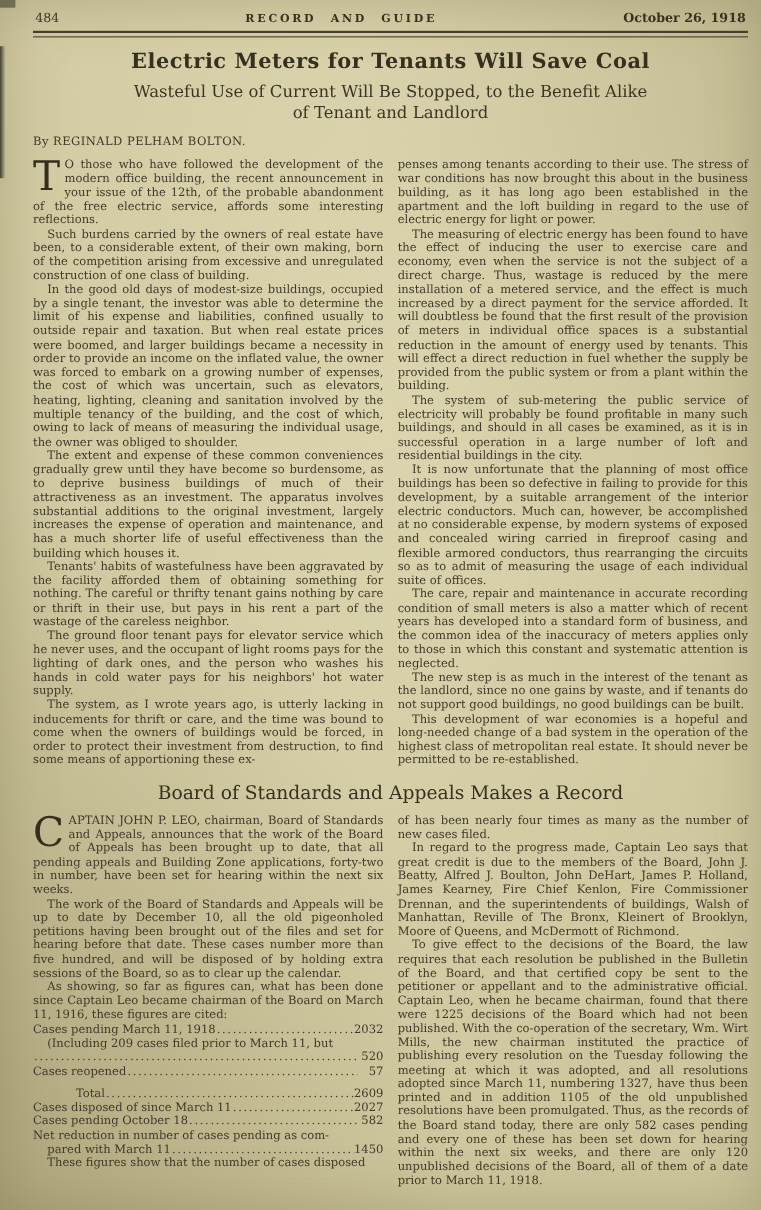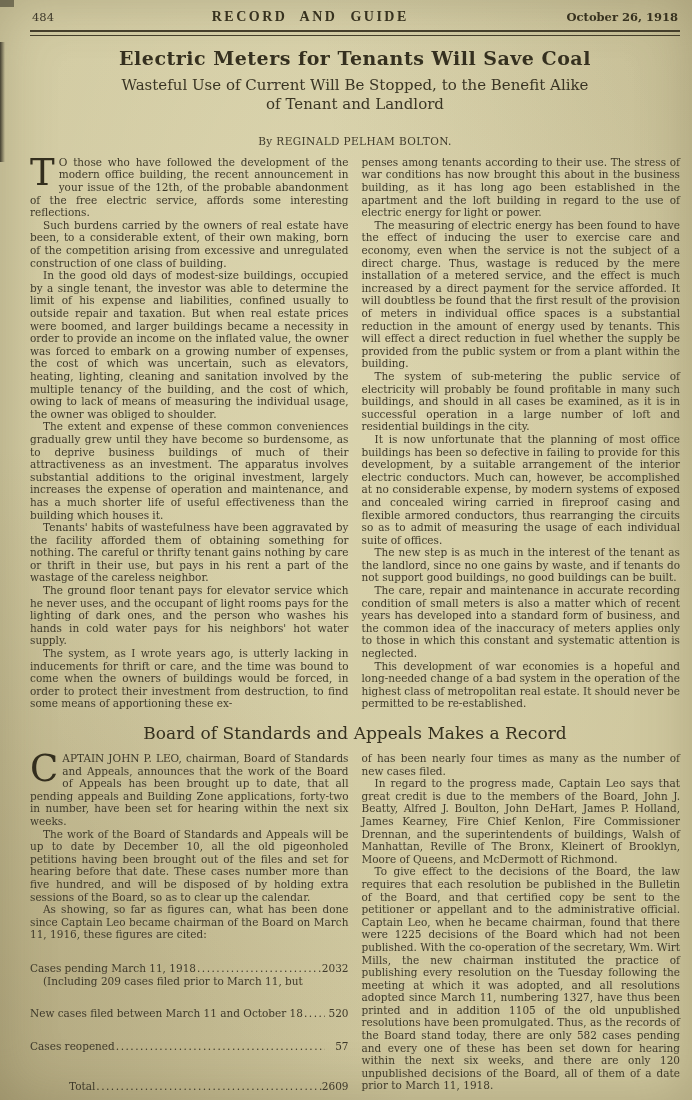--- a/index.html
+++ b/index.html
@@ -18,43 +18,43 @@
       radial-gradient(ellipse at 100% 2%, rgba(120,105,65,.14), transparent 38%),
       linear-gradient(#d3cca4,#cec69d);
     box-shadow: inset 0 0 55px rgba(95,85,50,.30);
   }
   .scan-edge-left{position:absolute;left:0;top:42px;width:5px;height:120px;
     background:linear-gradient(to right,rgba(25,22,14,.75),rgba(25,22,14,0));}
   .scan-smudge-top{position:absolute;left:0;top:0;width:14px;height:7px;background:rgba(25,22,14,.45);}
 
   .header-row{display:flex;justify-content:space-between;align-items:baseline;font-size:11.5px;padding:3px 2px 0;}
   .page-number{font-size:11.5px;}
-  .masthead{font-weight:bold;font-size:14px;letter-spacing:2.5px;word-spacing:7px;color:#37321f;font-family:Liberation Serif, serif;}
+  .masthead{font-weight:bold;font-size:10px;letter-spacing:2.5px;word-spacing:7px;color:#37321f;}
   .issue-date{font-weight:bold;font-size:11.5px;color:#37321f;}
   .double-rule{margin-top:5px;border-top:2.5px solid #453f2c;border-bottom:1.5px solid #453f2c;height:3px;}
 
   .headline{text-align:center;font-size:19px;line-height:1.1;margin:12px 0 0;font-weight:bold;
     letter-spacing:.5px;white-space:nowrap;color:#35301f;}
   .subhead{text-align:center;font-size:15px;line-height:1.3;margin-top:7px;color:#3a3524;}
-  .byline{text-align:center;font-size:10.5px;margin-top:20px;letter-spacing:.4px;}
+  .byline{text-align:left;font-size:10.5px;margin-top:10px;letter-spacing:.4px;}
 
   .columns{display:flex;gap:13px;margin-top:9px;}
   .col{flex:1;min-width:0;text-align:justify;font-size:10.5px;line-height:1.2;}
   .col p{margin:0;text-indent:13px;}
   .col p.no-indent{text-indent:0;}
   .dropcap{float:left;font-size:37px;line-height:30px;padding:2px 4px 0 0;color:#332e1e;}
 
   .article2-headline{text-align:center;font-size:17px;margin:13px 0 0;font-weight:normal;color:#35301f;}
   .columns.second{margin-top:9px;}
 
   .stats{margin-top:1px;}
   .stat-row{display:flex;align-items:baseline;}
   .stat-text{white-space:nowrap;}
   .stat-dots{flex:1;overflow:hidden;white-space:nowrap;letter-spacing:1.5px;padding:0 1px;}
-  .stat-value{white-space:nowrap;min-width:24px;text-align:right;margin-top:20px;}
+  .stat-value{white-space:nowrap;min-width:24px;text-align:right;}
   .stat-plain{display:block;}
   .stat-spacer{height:8px;}
   .closing-line{text-indent:13px;margin:0;}
 </style>
 </head>
 <body>
 
 <div class="page">
   <div class="scan-edge-left"></div>
   <div class="scan-smudge-top"></div>
@@ -81,22 +81,22 @@
         <p>The extent and expense of these common conveniences gradually grew until they have become so burdensome, as to deprive business buildings of much of their attractiveness as an investment.  The apparatus involves substantial additions to the original investment, largely increases the expense of operation and maintenance, and has a much shorter life of useful effectiveness than the building which houses it.</p>
         <p>Tenants' habits of wastefulness have been aggravated by the facility afforded them of obtaining something for nothing.  The careful or thrifty tenant gains nothing by care or thrift in their use, but pays in his rent a part of the wastage of the careless neighbor.</p>
         <p>The ground floor tenant pays for elevator service which he never uses, and the occupant of light rooms pays for the lighting of dark ones, and the person who washes his hands in cold water pays for his neighbors' hot water supply.</p>
         <p>The system, as I wrote years ago, is utterly lacking in inducements for thrift or care, and the time was bound to come when the owners of buildings would be forced, in order to protect their investment from destruction, to find some means of apportioning these ex-</p>
       </div>
     <div class="col">
         <p class="no-indent">penses among tenants according to their use.  The stress of war conditions has now brought this about in the business building, as it has long ago been established in the apartment and the loft building in regard to the use of electric energy for light or power.</p>
         <p>The measuring of electric energy has been found to have the effect of inducing the user to exercise care and economy, even when the service is not the subject of a direct charge.  Thus, wastage is reduced by the mere installation of a metered service, and the effect is much increased by a direct payment for the service afforded.  It will doubtless be found that the first result of the provision of meters in individual office spaces is a substantial reduction in the amount of energy used by tenants.  This will effect a direct reduction in fuel whether the supply be provided from the public system or from a plant within the building.</p>
         <p>The system of sub-metering the public service of electricity will probably be found profitable in many such buildings, and should in all cases be examined, as it is in successful operation in a large number of loft and residential buildings in the city.</p>
         <p>It is now unfortunate that the planning of most office buildings has been so defective in failing to provide for this development, by a suitable arrangement of the interior electric conductors.  Much can, however, be accomplished at no considerable expense, by modern systems of exposed and concealed wiring carried in fireproof casing and flexible armored conductors, thus rearranging the circuits so as to admit of measuring the usage of each individual suite of offices.</p>
+        <p>The care, repair and maintenance in accurate recording condition of small meters is also a matter which of recent years has developed into a standard form of business, and the common idea of the inaccuracy of meters applies only to those in which this constant and systematic attention is neglected.</p>
         <p>The new step is as much in the interest of the tenant as the landlord, since no one gains by waste, and if tenants do not support good buildings, no good buildings can be built.</p>
-        <p>The care, repair and maintenance in accurate recording condition of small meters is also a matter which of recent years has developed into a standard form of business, and the common idea of the inaccuracy of meters applies only to those in which this constant and systematic attention is neglected.</p>
         <p>This development of war economies is a hopeful and long-needed change of a bad system in the operation of the highest class of metropolitan real estate.  It should never be permitted to be re-established.</p>
       </div>
   </div>
 
   <h2 class="article2-headline">Board of Standards and Appeals Makes a Record</h2>
 
   <div class="columns second">
     <div class="col">
       <div>
           <p class="no-indent"><span class="dropcap">C</span>APTAIN JOHN P. LEO, chairman, Board of Standards and Appeals, announces that the work of the Board of Appeals has been brought up to date, that all pending appeals and Building Zone applications, forty-two in number, have been set for hearing within the next six weeks.</p>
@@ -104,21 +104,20 @@
           <p>As showing, so far as figures can, what has been done since Captain Leo became chairman of the Board on March 11, 1916, these figures are cited:</p>
         </div>
       <div class="stats">
           <div class="stat-row">
             <span class="stat-text">Cases pending March 11, 1918</span>
             <span class="stat-dots">........................................................................................................................</span>
             <span class="stat-value">2032</span>
           </div>
           <div class="stat-plain" style="padding-left: 13px;">(Including 209 cases filed prior to March 11, but</div>
           <div class="stat-row">
-            <span class="stat-text">New cases filed between March 11 and October 18</span>
             <span class="stat-dots">........................................................................................................................</span>
             <span class="stat-value">520</span>
           </div>
           <div class="stat-row">
             <span class="stat-text">Cases reopened</span>
             <span class="stat-dots">........................................................................................................................</span>
             <span class="stat-value">57</span>
           </div>
           <div class="stat-spacer"></div>
           <div class="stat-row" style="padding-left: 39px;">

